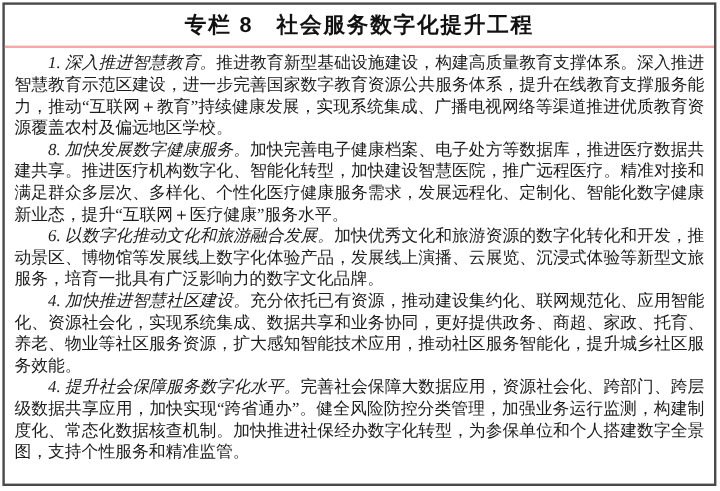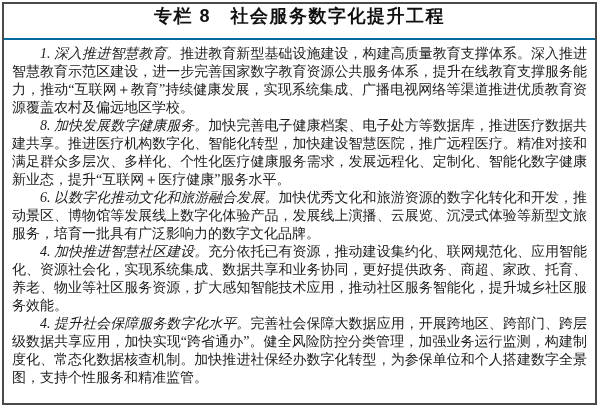--- a/index.html
+++ b/index.html
@@ -20,22 +20,23 @@
     top: 2px;
     width: 595px;
     height: 403px;
     box-sizing: border-box;
     border: 2px solid #4a4a4a;
     background: #ffffff;
   }
   .panel-header {
     height: 36px;
     box-sizing: border-box;
-    border-bottom: 2px solid #0369a1;
+    border-bottom: 2px solid #fca5a5;
     display: flex;
+    align-items: center;
     justify-content: center;
   }
   .panel-title {
     font-family: "Liberation Sans", sans-serif;
     font-weight: bold;
     font-size: 18px;
     color: #111111;
     letter-spacing: 1.5px;
     white-space: pre;
   }
@@ -72,17 +73,17 @@
       <p>
         <span class="lead">8. 加快发展数字健康服务。</span><span>加快完善电子健康档案、电子处方等数据库，推进医疗数据共建共享。推进医疗机构数字化、智能化转型，加快建设智慧医院，推广远程医疗。精准对接和满足群众多层次、多样化、个性化医疗健康服务需求，发展远程化、定制化、智能化数字健康新业态，提升“互联网＋医疗健康”服务水平。</span>
       </p>
       <p>
         <span class="lead">6. 以数字化推动文化和旅游融合发展。</span><span>加快优秀文化和旅游资源的数字化转化和开发，推动景区、博物馆等发展线上数字化体验产品，发展线上演播、云展览、沉浸式体验等新型文旅服务，培育一批具有广泛影响力的数字文化品牌。</span>
       </p>
       <p>
         <span class="lead">4. 加快推进智慧社区建设。</span><span>充分依托已有资源，推动建设集约化、联网规范化、应用智能化、资源社会化，实现系统集成、数据共享和业务协同，更好提供政务、商超、家政、托育、养老、物业等社区服务资源，扩大感知智能技术应用，推动社区服务智能化，提升城乡社区服务效能。</span>
       </p>
       <p>
-        <span class="lead">4. 提升社会保障服务数字化水平。</span><span>完善社会保障大数据应用，开展跨地区、跨部门、跨层级数据共享应用，加快实现“跨省通办”。健全风险防控分类管理，加强业务运行监测，构建制度化、常态化数据核查机制。加快推进社保经办数字化转型，为参保单位和个人搭建数字全景图，支持个性服务和精准监管。</span>
+        <span class="lead">4. 提升社会保障服务数字化水平。</span><span>完善社会保障大数据应用，资源社会化、跨部门、跨层级数据共享应用，加快实现“跨省通办”。健全风险防控分类管理，加强业务运行监测，构建制度化、常态化数据核查机制。加快推进社保经办数字化转型，为参保单位和个人搭建数字全景图，支持个性服务和精准监管。</span>
       </p>
     </div>
   </div>
 </div>
 
 </body></html>

